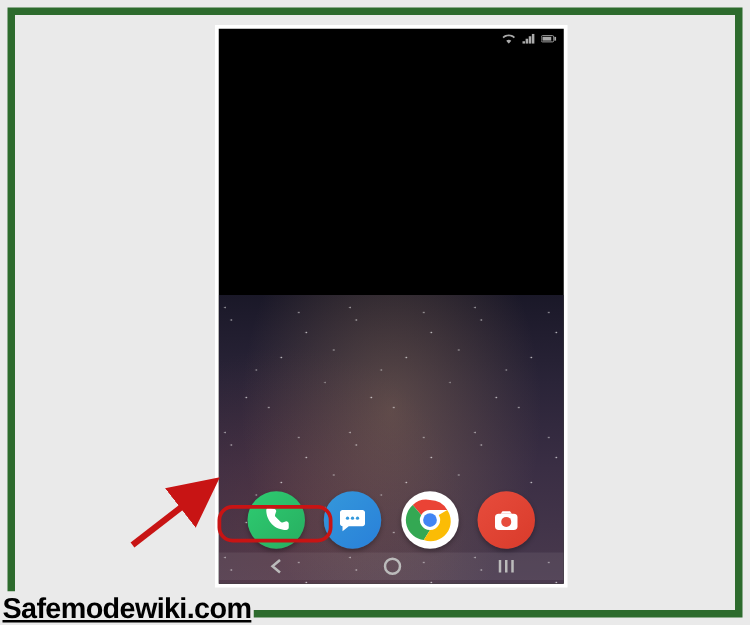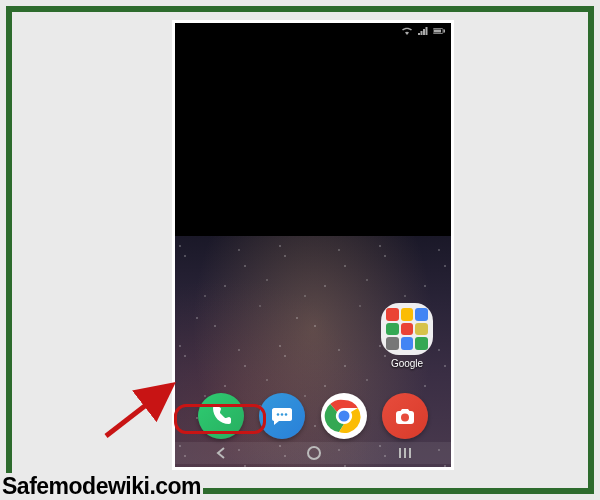--- a/index.html
+++ b/index.html
@@ -160,20 +160,21 @@
   .watermark {
     position: absolute;
     left: 0;
     bottom: 0;
     font-weight: 900;
     font-size: 23px;
     color: #000;
     letter-spacing: -0.5px;
     background: #eaeaea;
     padding: 0 2px;
+    text-decoration: underline;
   }
 </style>
 </head>
 <body>
 
 <div class="frame">
 
   <div class="phone">
     <div class="screen">
 
@@ -186,34 +187,20 @@
         <svg viewBox="0 0 20 16">
             <path fill="#aaa" d="M0 12h4v4H0zm5-4h4v8H5zm5-4h4v12h-4zm5-4h4v16h-4z"></path>
           </svg>
         <svg viewBox="0 0 24 12">
             <rect x="0" y="1" width="20" height="10" rx="2" fill="none" stroke="#aaa" stroke-width="1.5"></rect>
             <rect x="2" y="3" width="14" height="6" fill="#aaa"></rect>
             <rect x="21" y="3" width="3" height="6" fill="#aaa"></rect>
           </svg>
       </div>
 
-      <div class="folder">
-        <div class="folder-box">
-          <div class="mini-icon" style="background:#ea4335"></div>
-          <div class="mini-icon" style="background:#fbbc05"></div>
-          <div class="mini-icon" style="background:#4285f4"></div>
-          <div class="mini-icon" style="background:#34a853"></div>
-          <div class="mini-icon" style="background:#ea4335"></div>
-          <div class="mini-icon" style="background:#d6c24a"></div>
-          <div class="mini-icon" style="background:#777"></div>
-          <div class="mini-icon" style="background:#4285f4"></div>
-          <div class="mini-icon" style="background:#34a853"></div>
-        </div>
-        <div class="folder-label">Google</div>
-      </div>
 
       <div class="dock">
         <div class="app-icon phone-ic">
           <svg width="24" height="24" viewBox="0 0 24 24">
               <path fill="#fff" d="M6 2c-1 0-2 1-2 2 0 9 7 16 16 16 1 0 2-1 2-2v-3c0-1-1-2-2-2l-3 1c-1 0-1 0-2-1l-3-3c-1-1-1-1-1-2l1-3c0-1-1-2-2-2z"></path>
             </svg>
         </div>
         <div class="app-icon msg-ic">
           <svg width="24" height="24" viewBox="0 0 24 24">
               <path fill="#fff" d="M4 4h16c1 0 2 1 2 2v9c0 1-1 2-2 2H9l-5 4v-4c-1 0-2-1-2-2V6c0-1 1-2 2-2z"></path>

